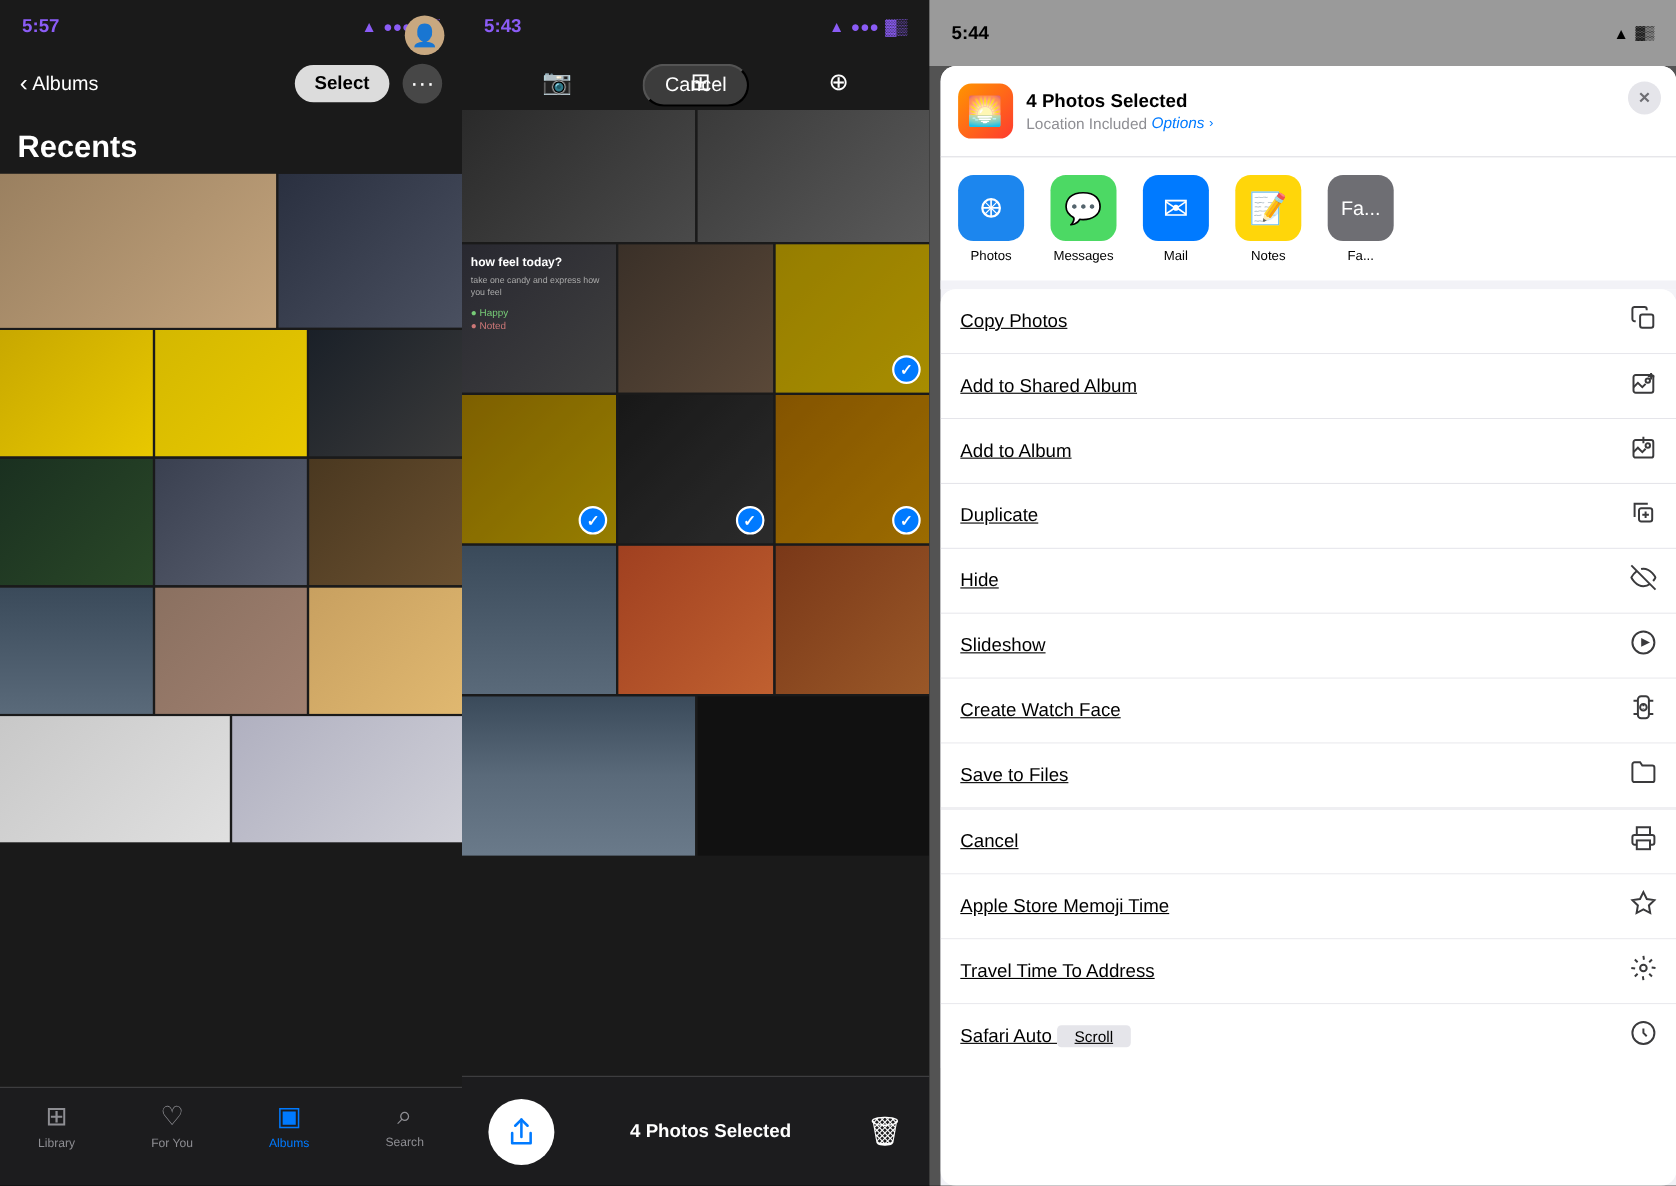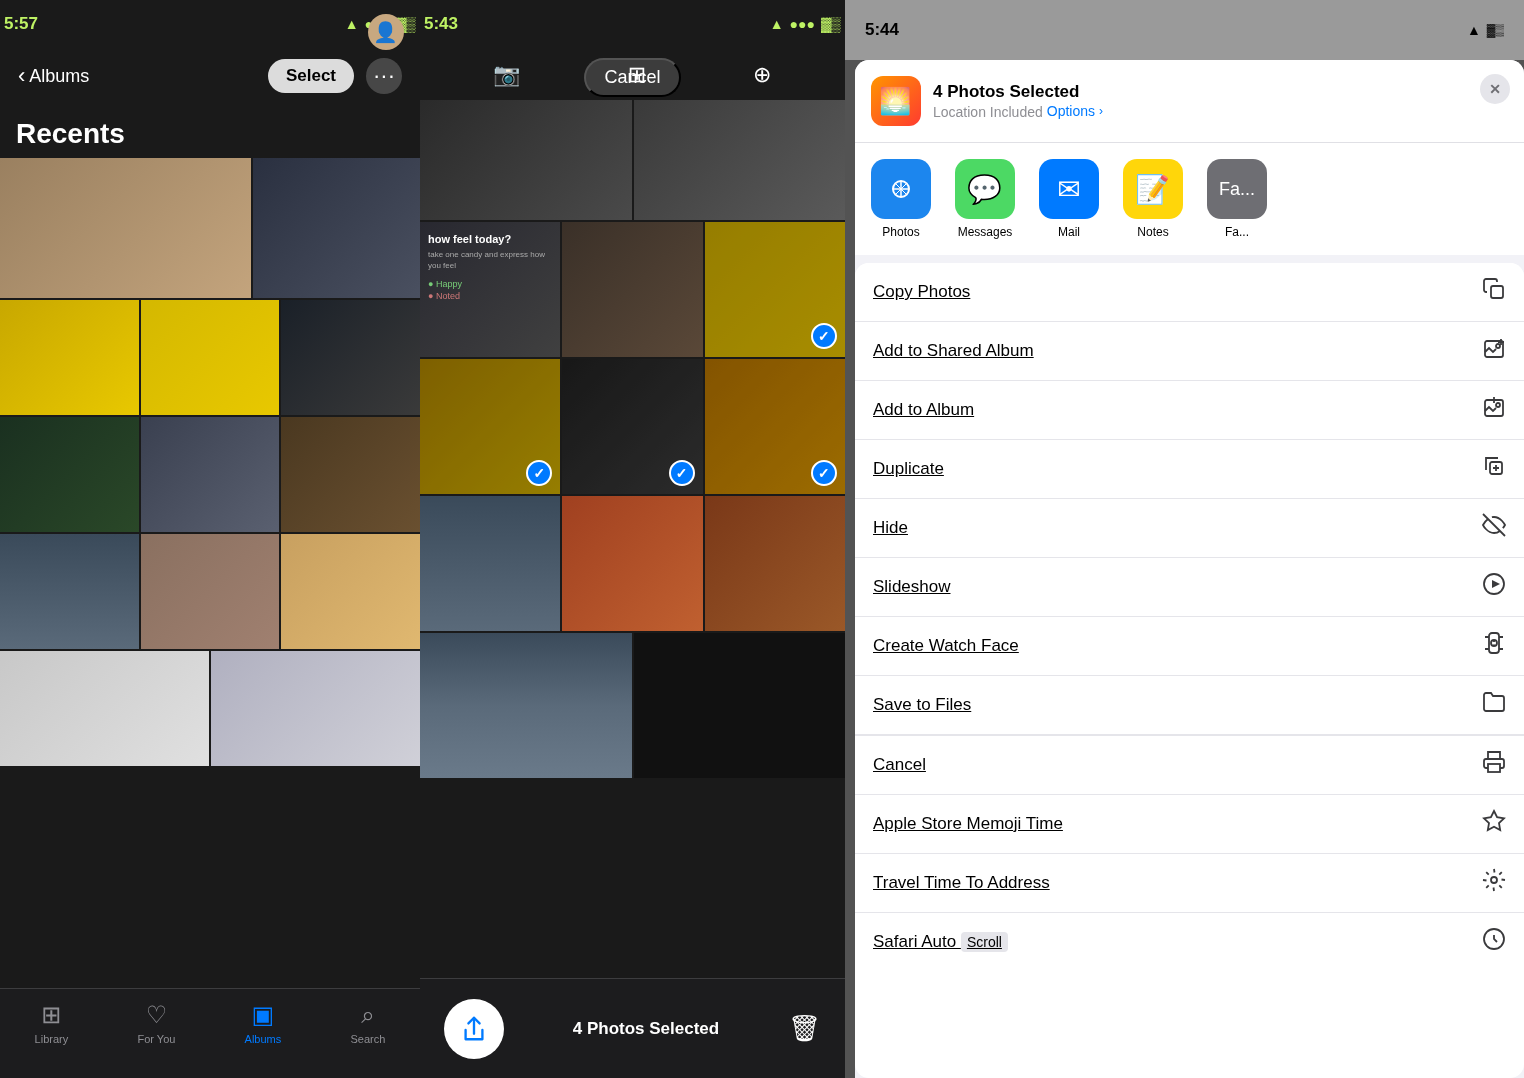--- a/index.html
+++ b/index.html
@@ -25,22 +25,22 @@
     .panel-2 {
       width: 425px;
       background: #1a1a1a;
     }
 
     
     .status-bar {
       display: flex;
       justify-content: space-between;
       align-items: center;
-      padding: 14px 4px 8px;
-      color: #bef264;
+      padding: 14px 20px 8px;
+      color: #8b5cf6;
       font-size: 17px;
       font-weight: 600;
       position: absolute;
       top: 0;
       left: 0;
       right: 0;
       z-index: 10;
     }
     .status-right {
       display: flex;
@@ -305,20 +305,21 @@
     }
     .share-subtitle {
       font-size: 14px;
       color: #8e8e93;
       margin-top: 2px;
     }
     .options-link {
       color: #007aff;
       font-size: 14px;
       font-weight: 500;
+      font-style: italic;
     }
     .options-chevron {
       font-size: 12px;
       color: #007aff;
     }
     .close-btn {
       position: absolute;
       top: 14px;
       right: 14px;
       width: 30px;
@@ -853,21 +854,21 @@
         <span class="action-icon">
           <svg width="24" height="24" viewBox="0 0 24 24" fill="none" stroke="#3a3a3c" stroke-width="1.8">
             <circle cx="12" cy="12" r="3"></circle>
             <path d="M12 1l.5 3.5M12 23l-.5-3.5M1 12l3.5.5M23 12l-3.5-.5"></path>
             <path d="M4.22 4.22l2.5 2.5M17.28 17.28l2.5 2.5M4.22 19.78l2.5-2.5M17.28 6.72l2.5-2.5"></path>
           </svg>
         </span>
       </div>
 
       <div class="action-item" style="position:relative;overflow:hidden;">
-        <span class="action-label">Safari Auto <span style="background:#e5e5ea;border-radius:4px;padding:2px 6px;font-size:14px;color:#000;">Scroll</span></span>
+        <span class="action-label">Safari Auto <span style="background:#e5e5ea;border-radius:4px;padding:2px 16px;font-size:14px;color:#000;">Scroll</span></span>
         <span class="action-icon">
           <svg width="24" height="24" viewBox="0 0 24 24" fill="none" stroke="#3a3a3c" stroke-width="1.8">
             <circle cx="12" cy="12" r="10"></circle>
             <path d="M12 8v4l3 3"></path>
           </svg>
         </span>
       </div>
 
     </div>
 

